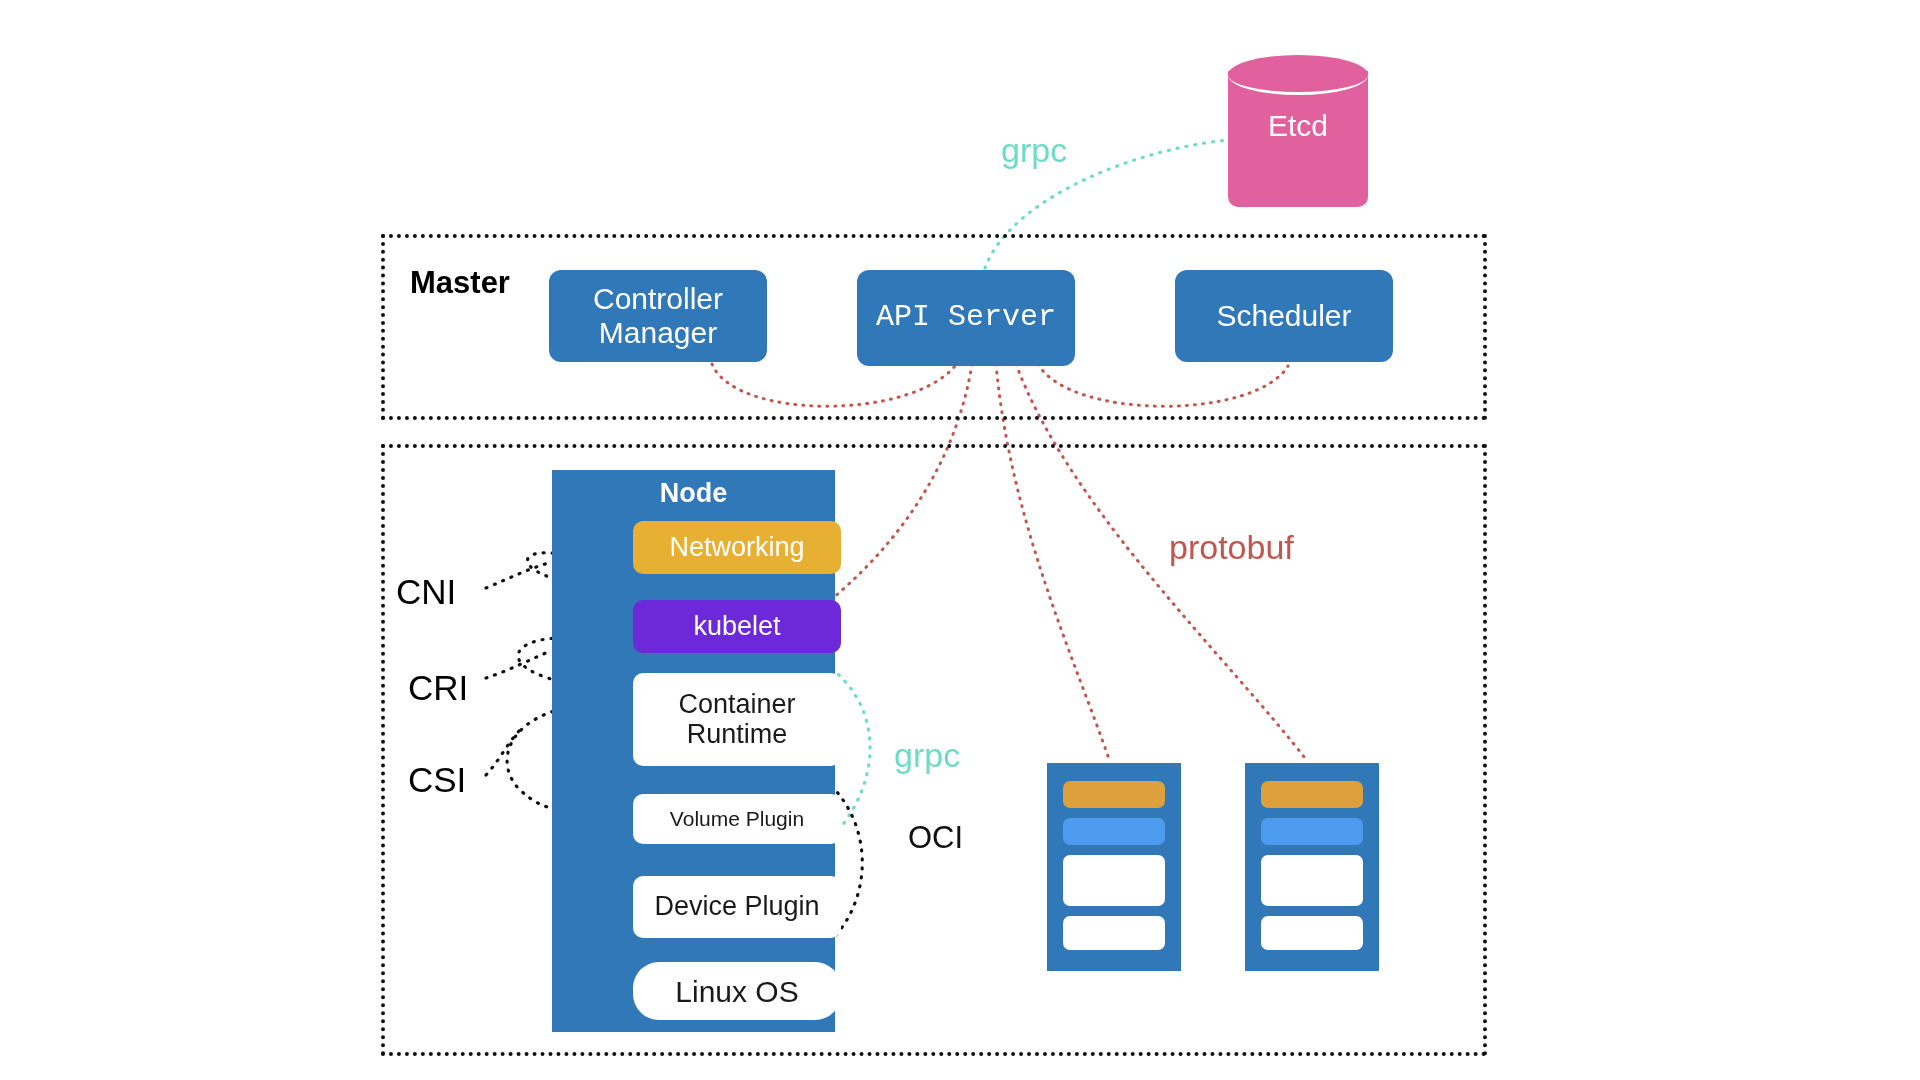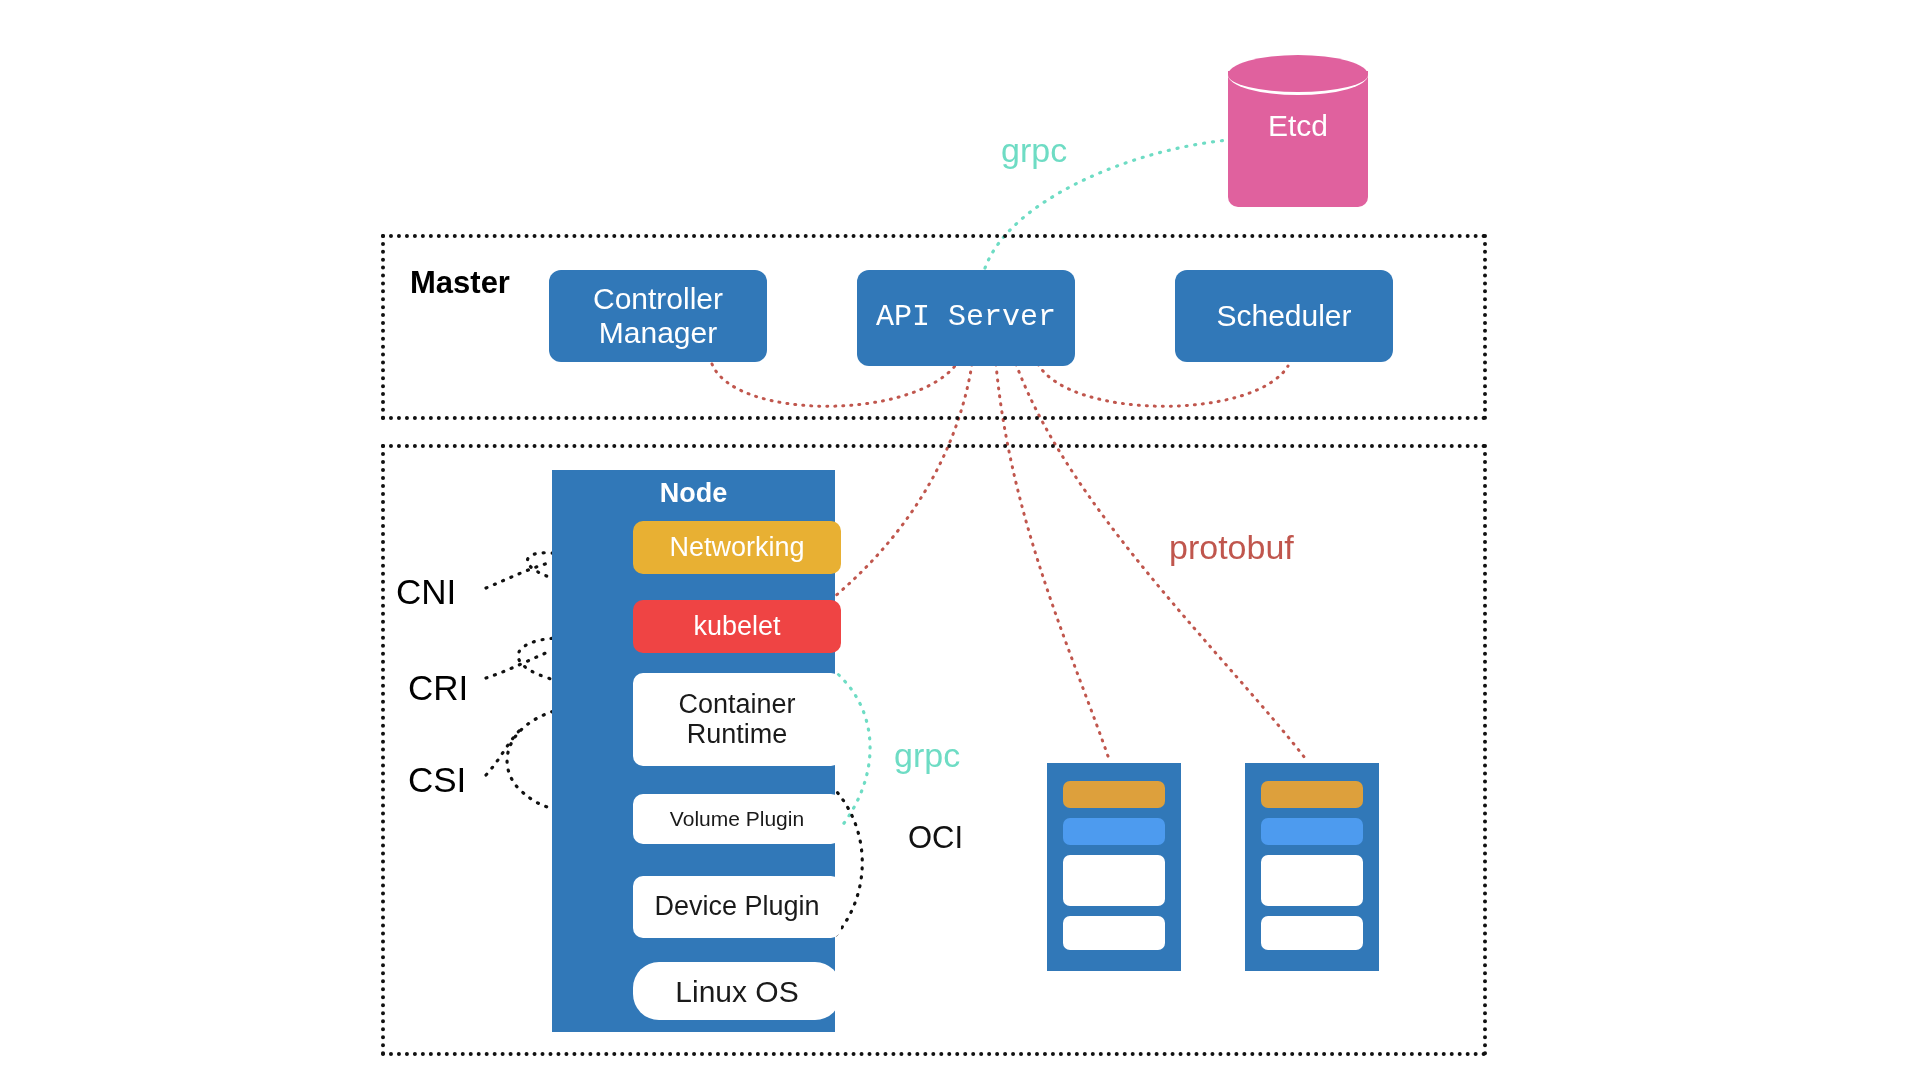--- a/index.html
+++ b/index.html
@@ -122,21 +122,21 @@
     border-radius: 10px;
     display: flex;
     align-items: center;
     justify-content: center;
     text-align: center;
     box-sizing: border-box;
     line-height: 1.1;
     margin-left: 44px;
   }
   #ni-networking { top: 521px; height: 53px; background: #E8B033; color: #ffffff; font-size: 27px; }
-  #ni-kubelet    { top: 600px; height: 53px; background: #ef4444; color: #ffffff; font-size: 27px; }
+  #ni-kubelet    { top: 600px; height: 53px; background: #6d28d9; color: #ffffff; font-size: 27px; }
   #ni-runtime    { top: 673px; height: 93px; background: #ffffff; color: #1A1A1A; font-size: 27px; }
   #ni-volume     { top: 794px; height: 50px; background: #ffffff; color: #1A1A1A; font-size: 21px; }
   #ni-device     { top: 876px; height: 62px; background: #ffffff; color: #1A1A1A; font-size: 27px; }
   #ni-linux      { top: 962px; height: 58px; background: #ffffff; color: #1A1A1A; font-size: 30px; border-radius: 26px; }
 
   
   .iface-label {
     position: absolute;
     font-size: 35px;
     color: #000000;

